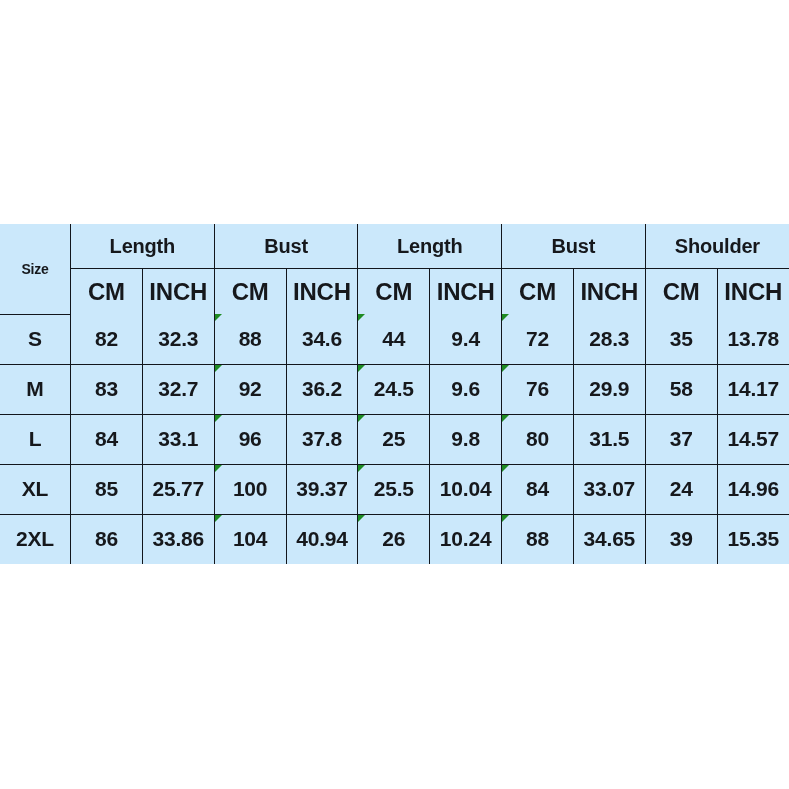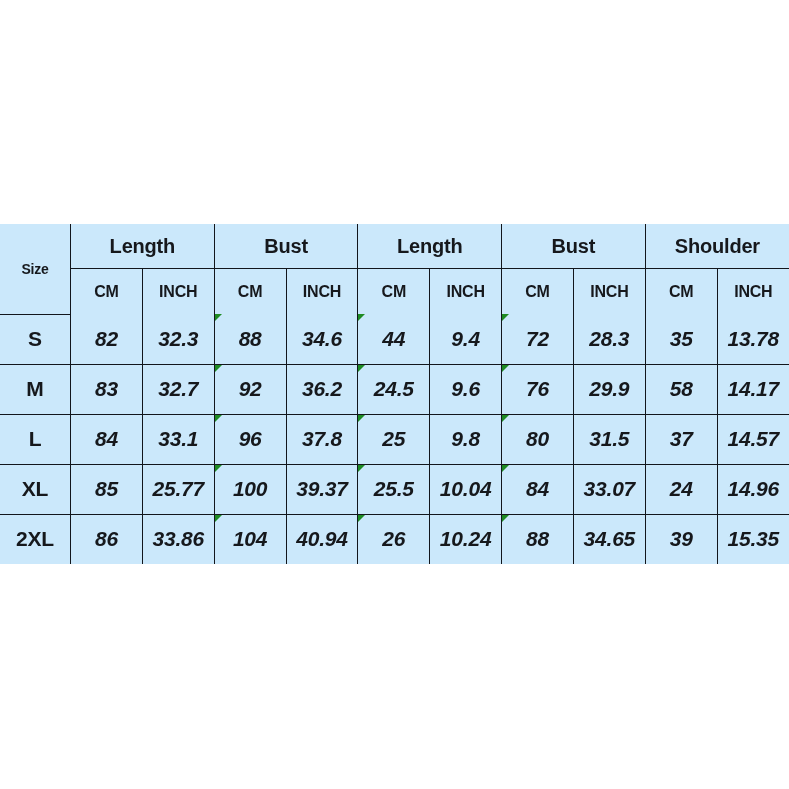--- a/index.html
+++ b/index.html
@@ -55,29 +55,28 @@
 
   th.group-head {
     font-size: 20px;
     height: 44px;
   }
   th.size-head {
     font-size: 14px;
     width: 70px;
   }
   th.unit-head {
-    font-size: 16px;
+    font-size: 24px;
     height: 45px;
   }
   td.size-cell {
     font-size: 21px;
   }
   td.data-cell {
     font-size: 21px;
-    font-style: italic;
   }
   tbody tr {
     height: 50px;
   }
 
   
   .flag-mark::before {
     content: "";
     position: absolute;
     left: 0;

